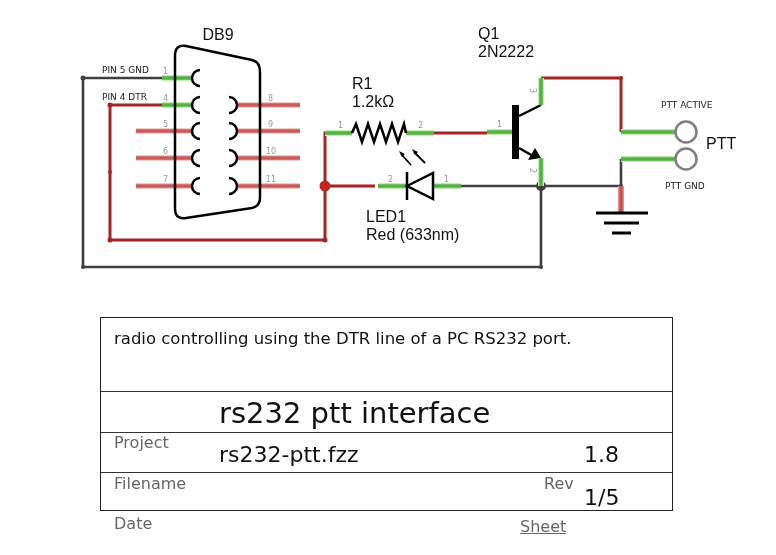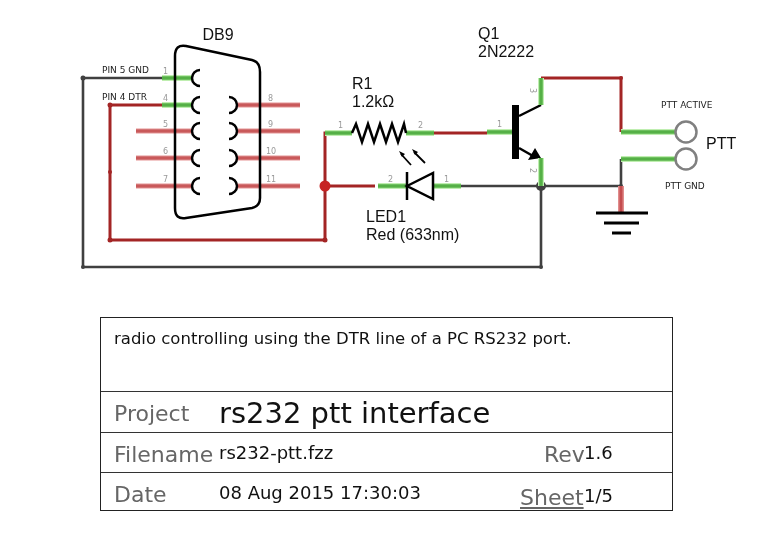--- a/index.html
+++ b/index.html
@@ -12,22 +12,22 @@
   .w-dark { stroke: #404040; stroke-width: 2.6; fill: none; }
   .w-green { stroke: #55b046; stroke-width: 3.5; fill: none; }
   .w-green-glow { stroke: #bfeeb0; stroke-width: 6; fill: none; }
   .w-pink { stroke: #c9595a; stroke-width: 3.5; fill: none; }
   .w-pink-glow { stroke: #f2c9c9; stroke-width: 6; fill: none; }
   .sym { stroke: #000; stroke-width: 2.5; fill: none; }
 
   #titleblock { position: absolute; left: 100px; top: 317px; width: 573px; height: 194px; border: 1.5px solid #222; box-sizing: border-box; }
   .tb-row { position: absolute; left: 0; right: 0; border-top: 1.2px solid #333; box-sizing: border-box; }
   .tb-desc { position: absolute; left: 13px; top: 6px; font-size: 16.5px; line-height: 29px; color: #111; }
-  .tb-key { position: absolute; font-size: 22px; color: #666; }
-  .tb-val { position: absolute; font-size: 18px; color: #111; }
+  .tb-key { position: absolute; font-size: 16px; color: #666; margin-top: 32px; }
+  .tb-val { position: absolute; font-size: 22px; color: #111; }
   .tb-proj { position: absolute; font-size: 29px; color: #111; }
 </style>
 </head>
 <body>
 
 <svg id="schematic" viewBox="0 0 776 300" xmlns="http://www.w3.org/2000/svg">
 
   <g>
     <polyline class="w-dark" points="162,78 83,78 83,267 541,267 541,186"></polyline>
     <circle cx="83" cy="78" r="2.5" fill="#404040"></circle>
@@ -184,22 +184,21 @@
 
   <div class="tb-row" style="top:73px;height:41px;">
     <span class="tb-key" style="left:13px;top:9px;">Project</span>
     <span class="tb-proj" style="left:118px;top:4px;">rs232 ptt interface</span>
   </div>
 
   <div class="tb-row" style="top:114px;height:40px;">
     <span class="tb-key" style="left:13px;top:9px;text-align:center;">Filename</span>
     <span class="tb-val" style="left:118px;top:9px;">rs232-ptt.fzz</span>
     <span class="tb-key" style="left:443px;top:9px;">Rev</span>
-    <span class="tb-val" style="left:483px;top:9px;">1.6</span>
+    <span class="tb-val" style="left:483px;top:9px;">1.8</span>
   </div>
 
   <div class="tb-row" style="top:154px;height:38px;text-align:center;">
     <span class="tb-key" style="left:13px;top:9px;">Date</span>
-    <span class="tb-val" style="left:118px;top:9px;">08 Aug 2015 17:30:03</span>
     <span class="tb-key" style="left:419px;top:12px;text-decoration:underline;">Sheet</span>
     <span class="tb-val" style="left:483px;top:12px;">1/5</span>
   </div>
 </div>
 
 </body></html>

